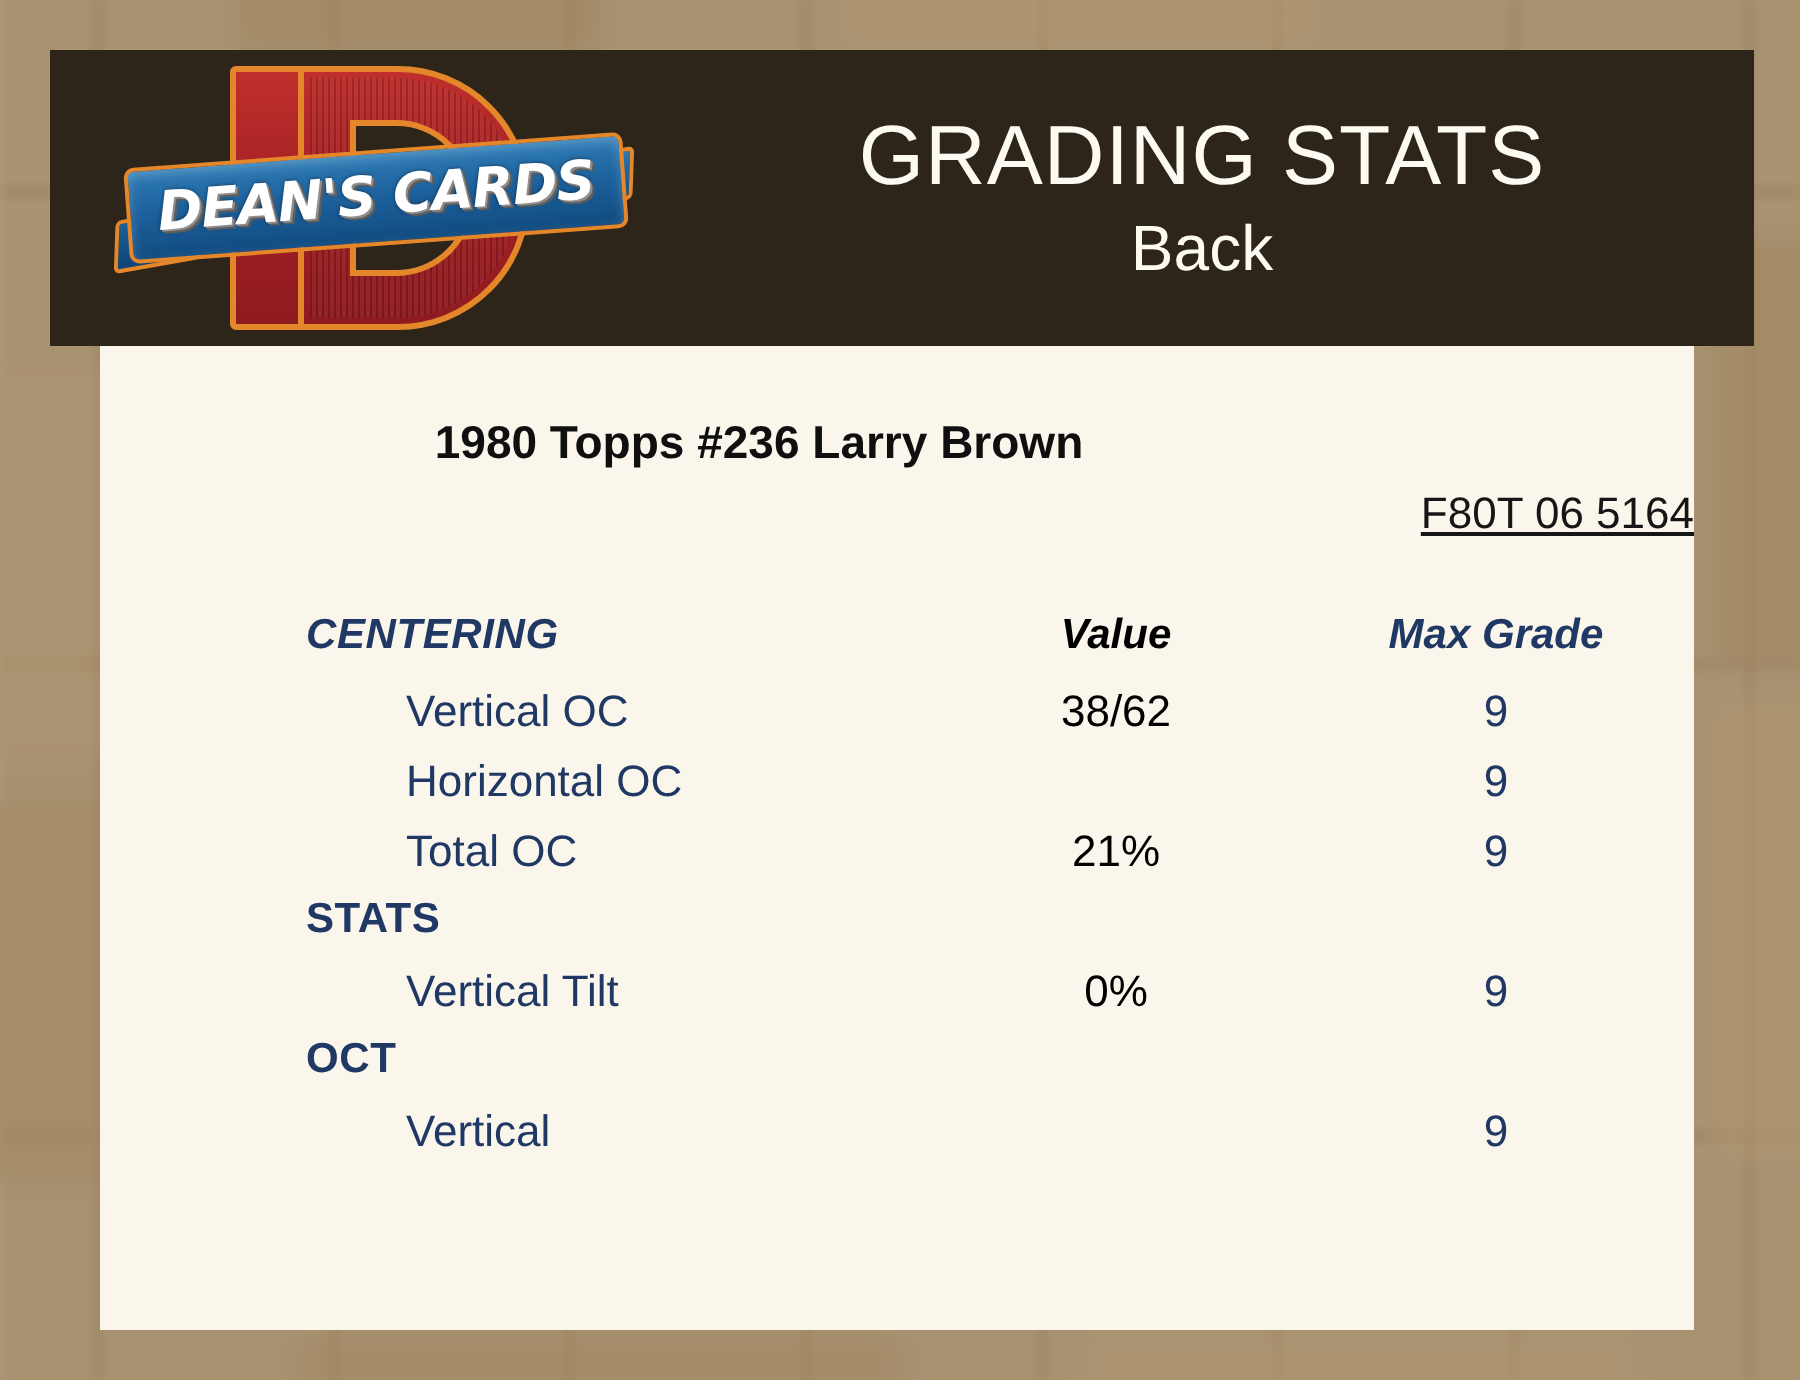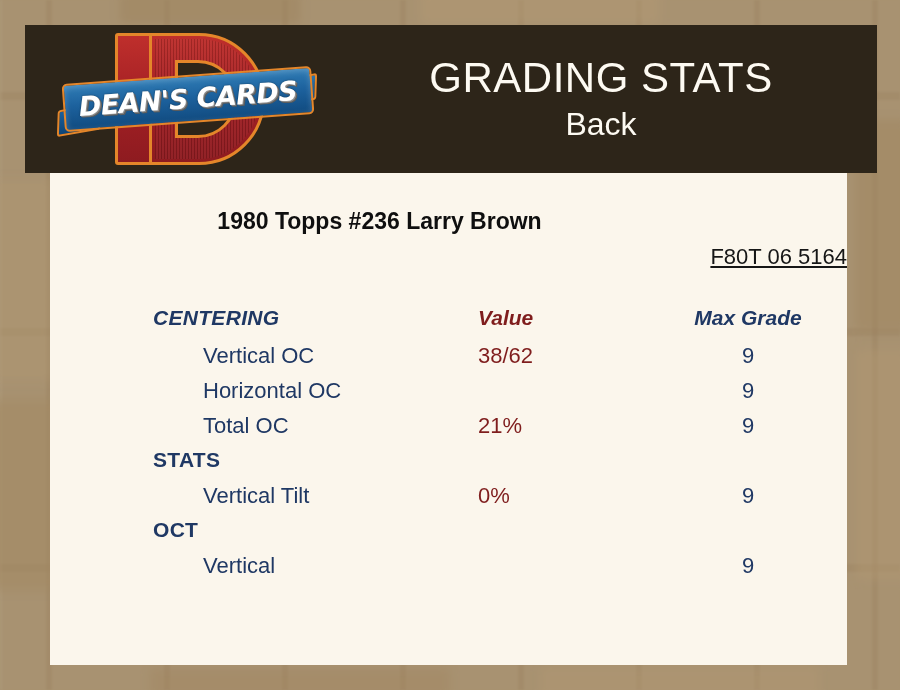--- a/index.html
+++ b/index.html
@@ -261,23 +261,23 @@
     font-weight: bold;
     font-size: 21px;
     letter-spacing: 0.3px;
   }
   .srow.item .col-label { left: 50px; }
   .col-value {
     position: absolute;
     left: 325px;
     top: 0;
     width: 160px;
-    text-align: left;
+    text-align: center;
     font-size: 22px;
-    color: #7f1d1d;
+    color: #000000;
   }
   .col-grade {
     position: absolute;
     left: 510px;
     top: 0;
     width: 170px;
     text-align: center;
     font-size: 22px;
     color: #1f3864;
   }

